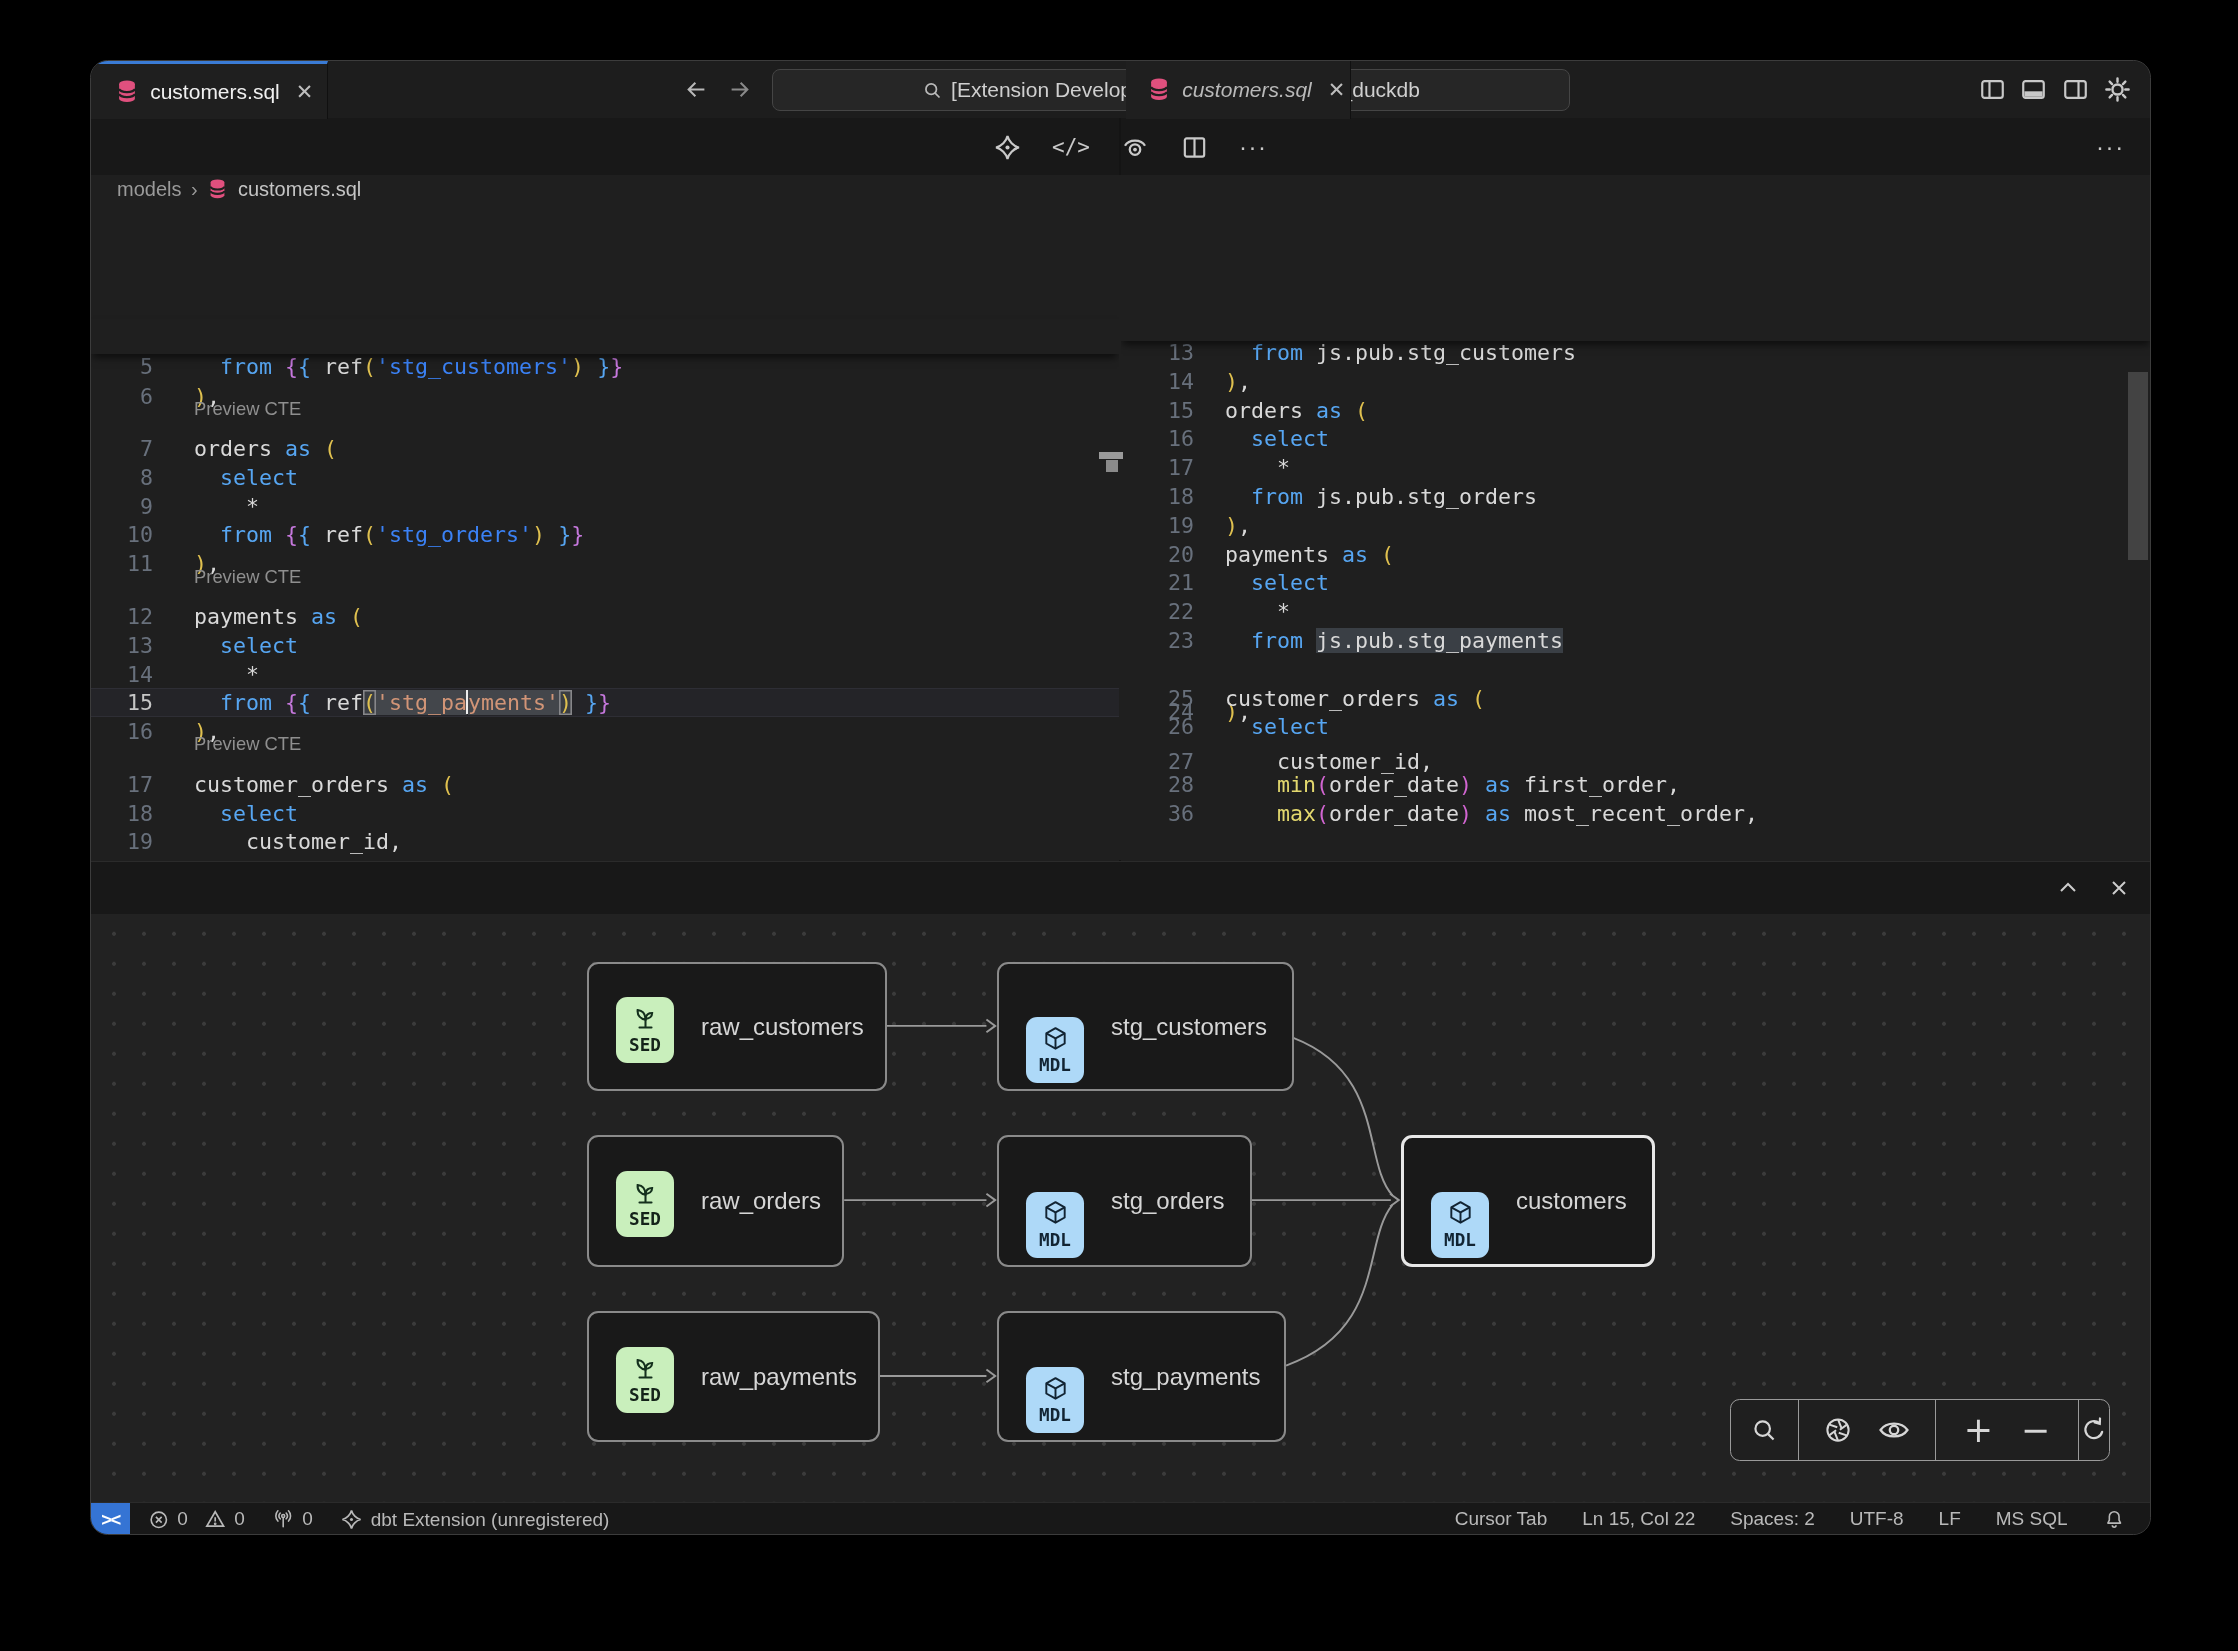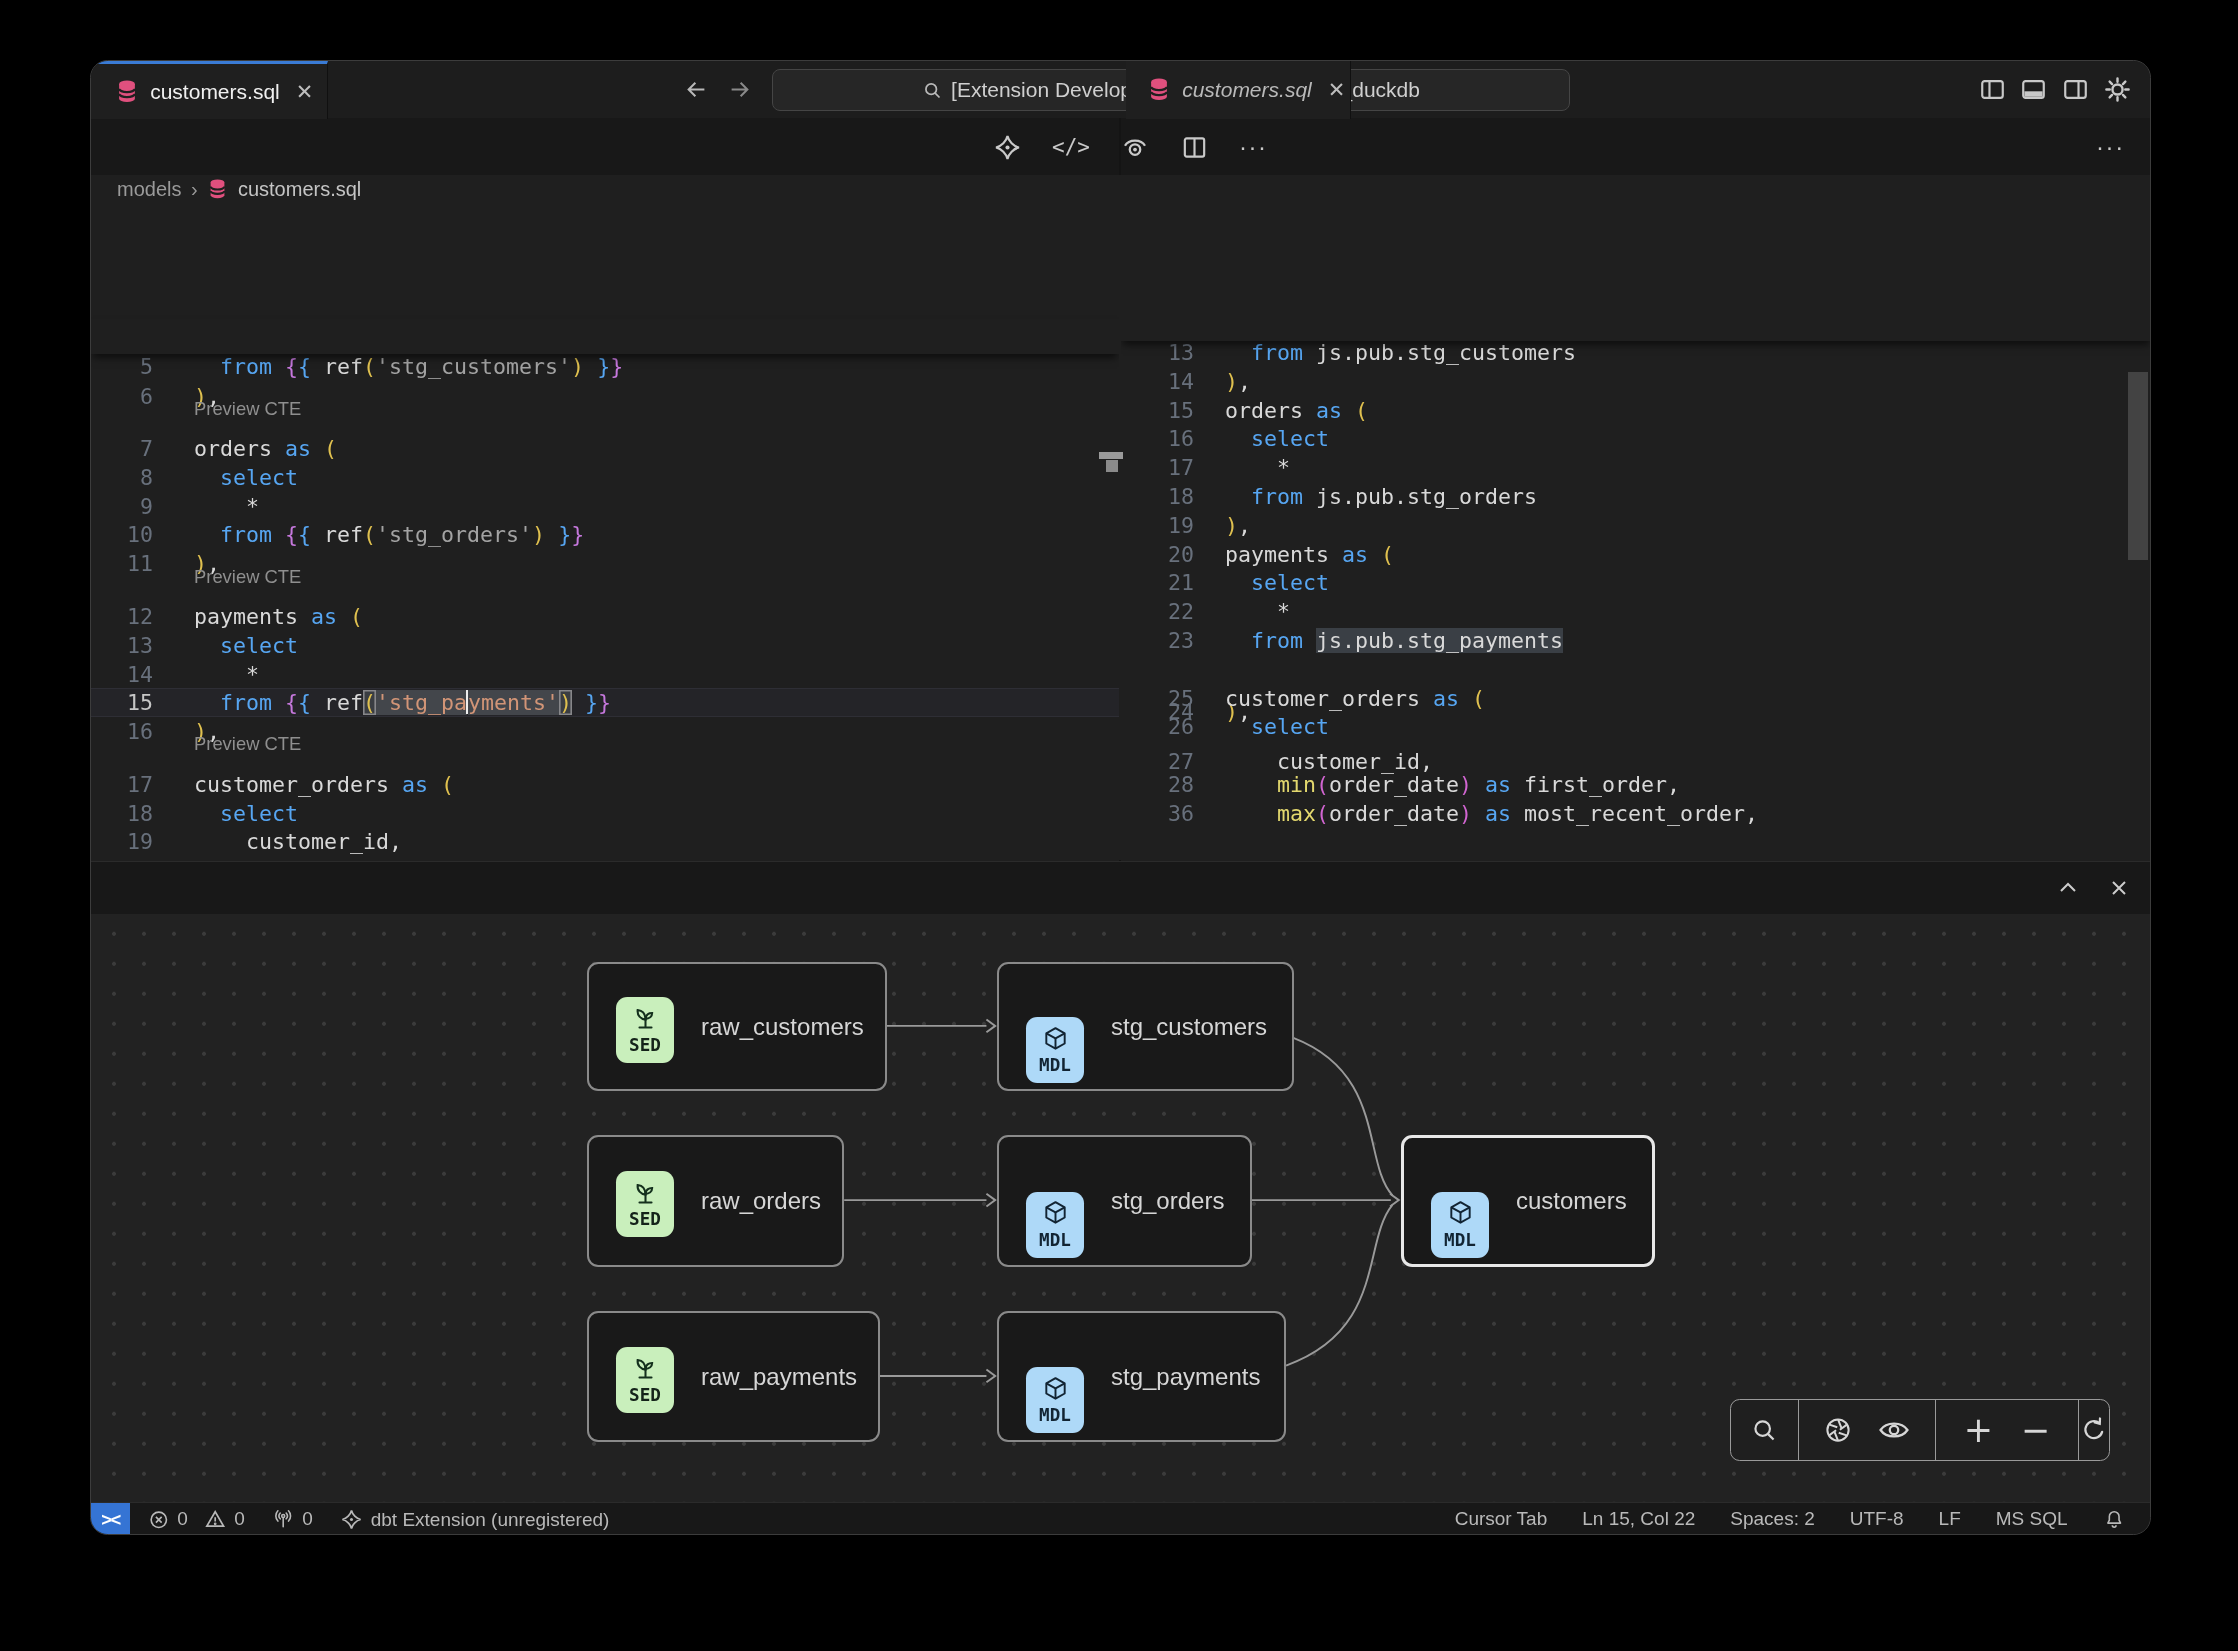--- a/index.html
+++ b/index.html
@@ -38,21 +38,21 @@
   #pane-right{left:1030px;width:1031px;}
   .cl{position:absolute;left:0;width:100%;height:29px;line-height:29px;font-family:"DejaVu Sans Mono",monospace;font-size:21.6px;white-space:pre;}
   .cl .gut{position:absolute;top:0;text-align:right;color:#68707c;}
   .cl.current .gut{color:#c6c6c6;}
   .cl .code{position:absolute;top:0;white-space:pre;}
   .cl.current{background:#242428;box-shadow:inset 0 0.8px 0 #32323a, inset 0 -0.8px 0 #32323a;}
   .lens{position:absolute;height:25.6px;line-height:25.6px;font-size:18.4px;color:#8f8f8f;font-family:"Liberation Sans",sans-serif;}
   .sticky{position:absolute;left:0;width:100%;background:#1f1f1f;box-shadow:0 5.6px 7.2px -1.6px rgba(0,0,0,.55);z-index:5;}
   .tk-kw{color:#57a6f2}.tk-id{color:#d9d9d9}.tk-d{color:#d9d9d9}.tk-ind{color:#d9d9d9}
   .tk-py{color:#dfc04f}.tk-bp{color:#c678dd}.tk-bb{color:#57a6f2}
-  .tk-str{color:#a3a3a3}.tk-fn{color:#e3d86e}.tk-mg{color:#d165d1}
+  .tk-str{color:#3b82f6}.tk-fn{color:#e3d86e}.tk-mg{color:#d165d1}
   .tk-strh{color:#d29577;background:#43464b}
   .tk-pyb{color:#dfc04f;background:#3a3d42;box-shadow:inset 0 0 0 1.6px #87878a}
   .tk-idh{color:#d9d9d9;background:#3a3f45}
   .caret{display:inline-block;width:2.4px;height:24px;background:#ededed;vertical-align:-4px;margin:0 -0.8px;}
   #lscroll-a{position:absolute;left:1008px;top:277px;width:24px;height:7.2px;background:#9a9a9a;z-index:6;}
   #lscroll-b{position:absolute;left:1015px;top:285px;width:12px;height:12px;background:#8a8a8a;z-index:6;}
   #rscroll{position:absolute;left:2037px;top:197px;width:20px;height:188px;background:#434343;z-index:6;}
   
   #panel{position:absolute;left:0;top:800px;width:2061px;height:641px;background:#181818;border-top:0.8px solid #2b2b2b;box-sizing:border-box;}
   #paneltabs{position:absolute;left:0;top:0;width:100%;height:52px;display:flex;align-items:center;padding-left:34px;gap:34px;box-sizing:border-box;}

